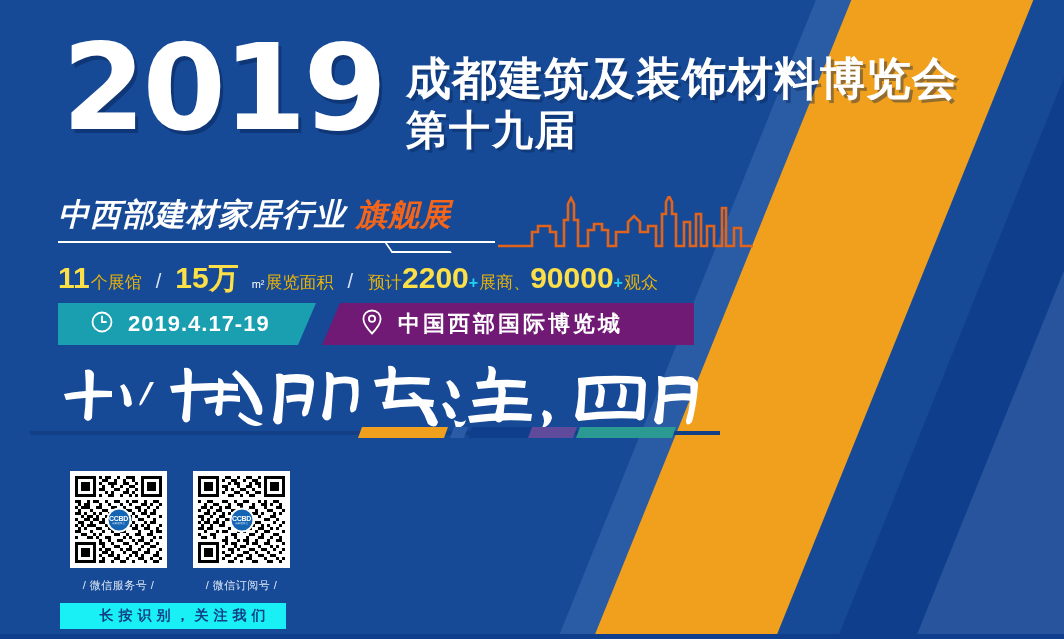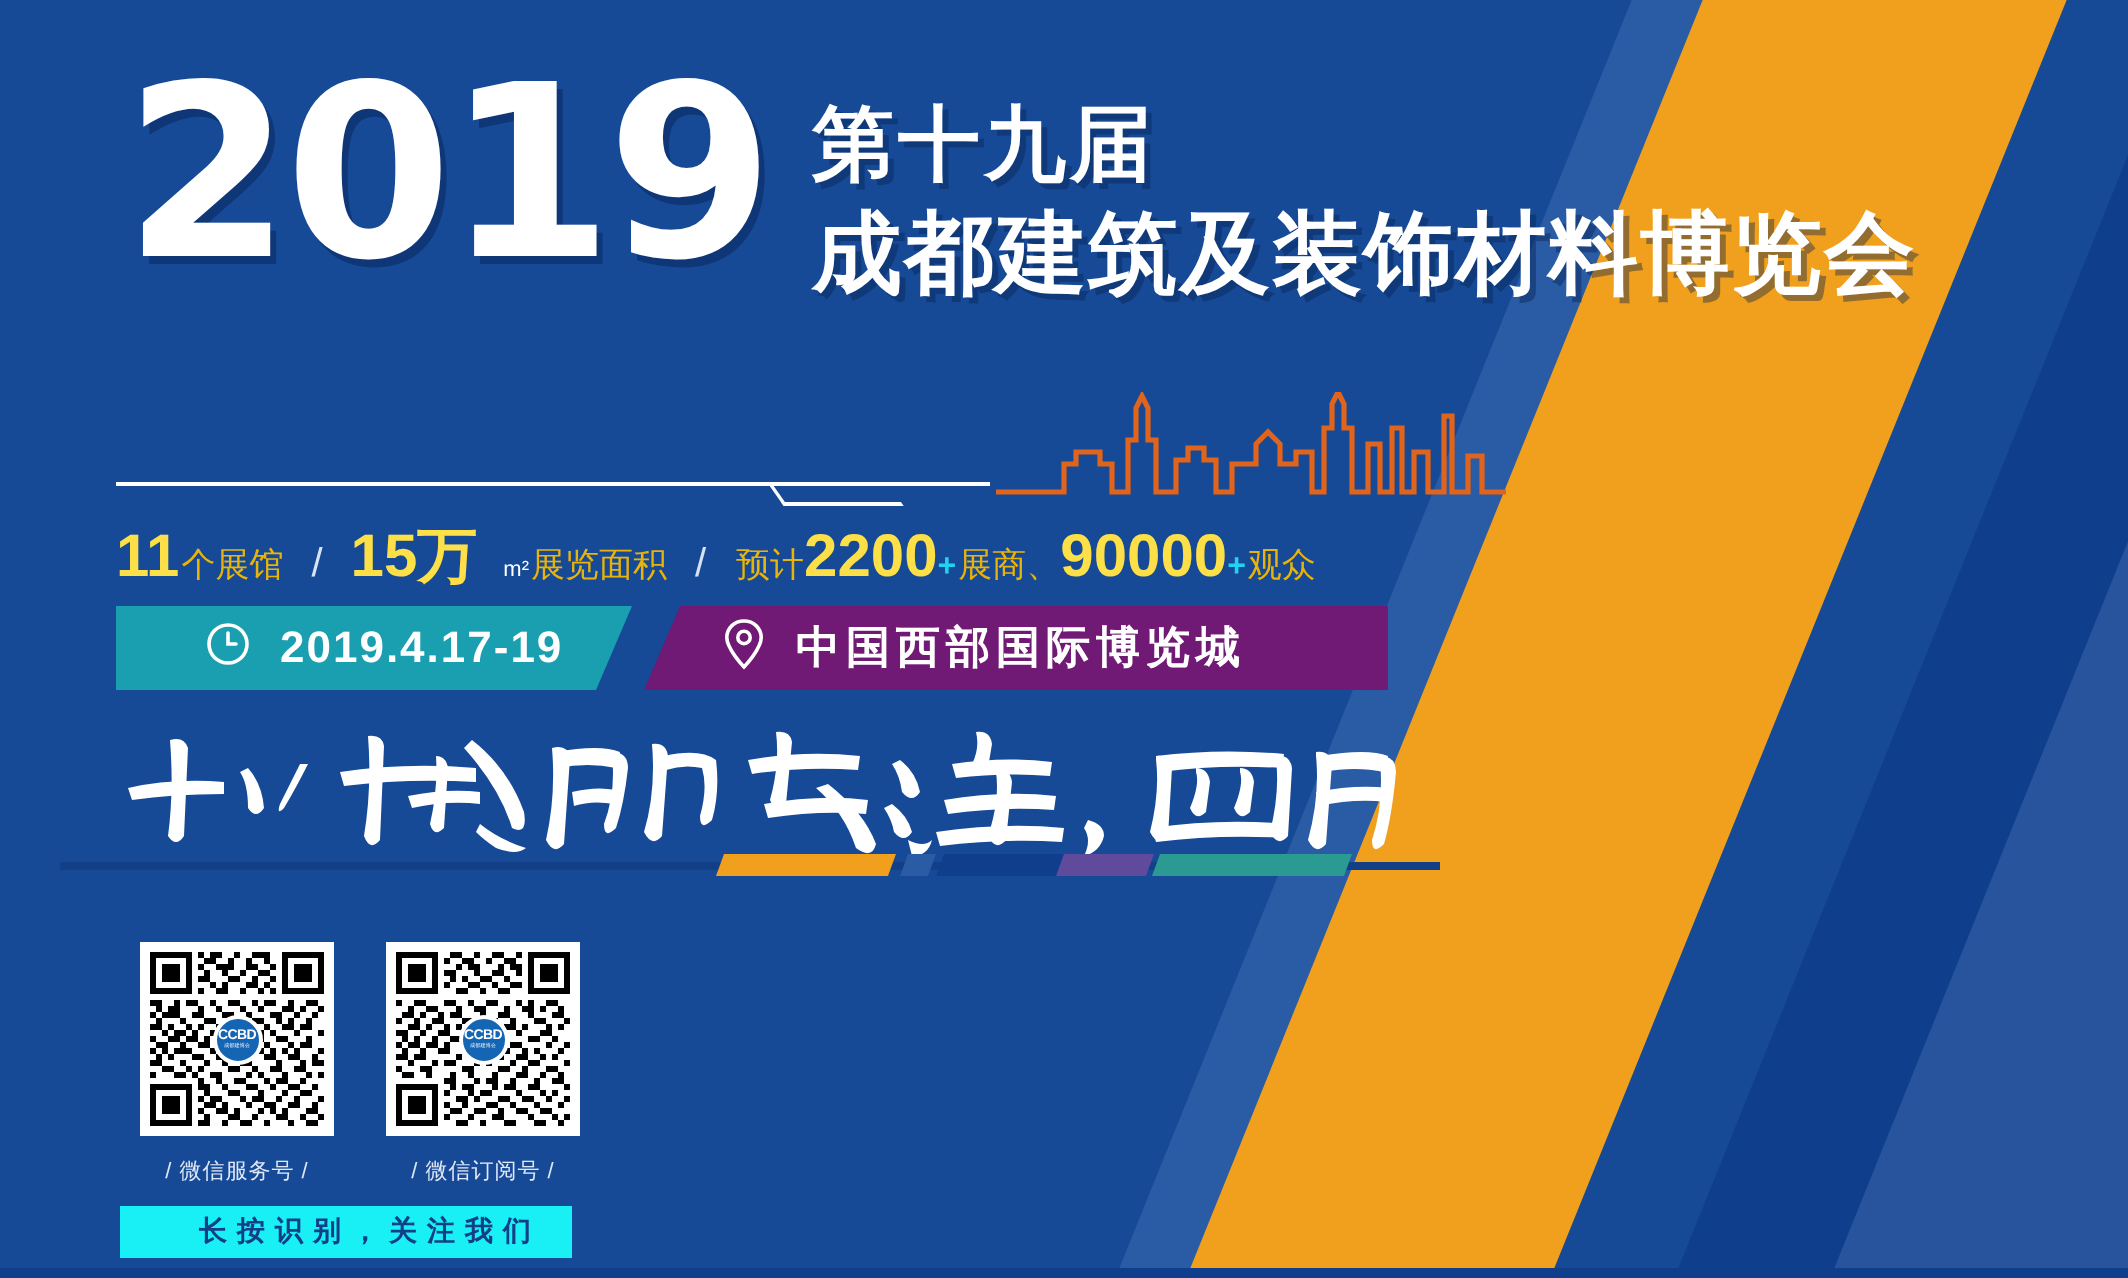--- a/index.html
+++ b/index.html
@@ -83,21 +83,21 @@
   .num{color:#fde047;font-size:30px;font-weight:bold;letter-spacing:0;}
   .cn{color:#eab308;font-size:17px;font-weight:normal;margin-left:1px;}
   .sup{color:#22d3f0;font-size:16px;font-weight:bold;vertical-align:super;}
   .unit-sup{color:#ffffff;font-size:11px;vertical-align:super;margin-left:13px;}
   .sep{color:#d8e4f5;font-size:20px;margin:0 14px;font-weight:normal;}
 
   
   #info-bars{position:absolute;left:58px;top:303px;height:42px;display:flex;}
   #bar-date{
     position:relative;height:42px;width:258px;background:#1a9fb0;
-    display:flex;align-items:center;padding-left:44px;
+    display:flex;align-items:center;padding-left:32px;
     clip-path:polygon(0 0,100% 0,calc(100% - 18px) 100%,0 100%);
   }
   #bar-venue{
     position:relative;height:42px;width:372px;background:#701a75;margin-left:6px;
     display:flex;align-items:center;padding-left:38px;
     clip-path:polygon(18px 0,100% 0,100% 100%,0 100%);
   }
   .bar-text{color:#fff;font-weight:bold;font-size:22px;letter-spacing:1px;margin-left:14px;}
   #venue-text{font-size:22px;letter-spacing:3px;}
 
@@ -153,26 +153,29 @@
   <div id="band-blue-over-orange"></div>
   <div id="band-blue-dark2"></div>
   <div id="band-blue-light2"></div>
   <div id="bottom-strip"></div>
 
   <div id="content">
 
     <div id="headline">
       <div id="year">2019</div>
       <div id="title-block">
+        <div id="title-line2">成都建筑及装饰材料博览会</div>
         <div id="title-line1">第十九届</div>
-        <div id="title-line2">成都建筑及装饰材料博览会</div>
       </div>
     </div>
 
     <div id="subtitle-row">
+      <div id="subtitle-text">
+        <span>中西部建材家居行业</span><span id="subtitle-accent">旗舰展</span>
+      </div>
       <div id="subtitle-underline"></div>
       <div id="subtitle-tick"></div>
       <div id="skyline">
         <svg width="255" height="52" viewBox="0 0 255 52">
           <path d="M0 50 L34 50 L34 36 L40 36 L40 30 L52 30 L52 36 L58 36 L58 50
                    L66 50 L66 24 L70 24 L70 8 L73 2 L76 8 L76 24 L80 24 L80 50
                    L90 50 L90 34 L96 34 L96 28 L104 28 L104 34 L110 34 L110 50
                    L118 50 L118 36 L130 36 L130 26 L136 20 L142 26 L142 36
                    L150 36 L150 30 L158 30 L158 50 L164 50 L164 18 L168 18
                    L168 6 L171 0 L174 6 L174 18 L178 18 L178 50

